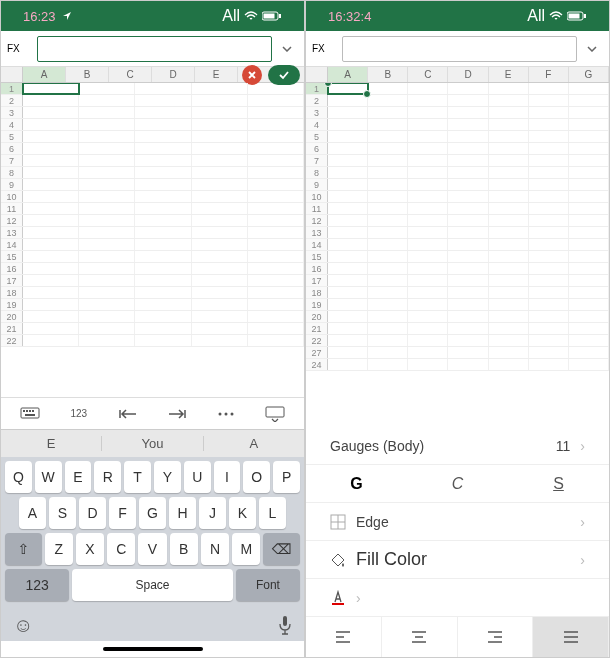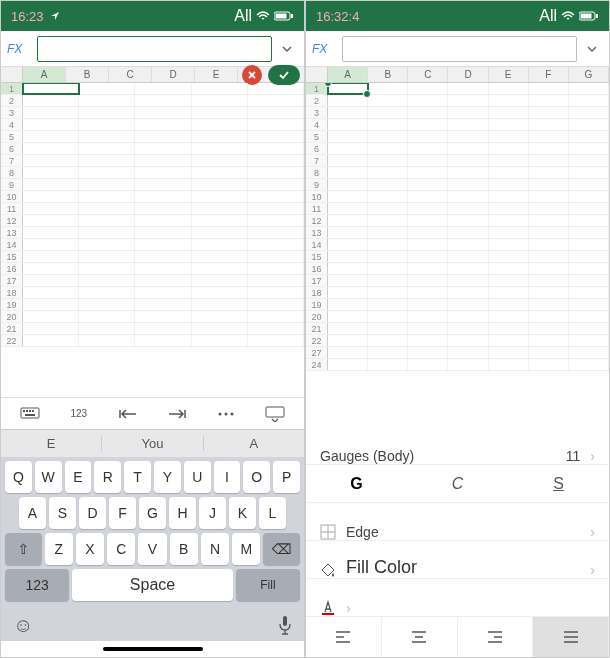--- a/index.html
+++ b/index.html
@@ -1,25 +1,25 @@
 <!DOCTYPE html>
 <html><head>
   <meta charset="utf-8">
   <style>
     * { box-sizing: border-box; margin: 0; padding: 0; }
     body { font-family: -apple-system, Helvetica, Arial, sans-serif; background: #fff; width: 610px; height: 658px; display: flex; }
     .screen { height: 658px; border: 1px solid #ccc; display: flex; flex-direction: column; background: #fff; position: relative; }
     .screen-left { width: 305px; }
     .screen-right { width: 305px; }
-    .status-bar { height: 30px; background: #217346; color: #fff; display: flex; align-items: center; padding: 0 10px; font-size: 13px; justify-content: space-between; }
+    .status-bar { height: 30px; background: #217346; color: #fff; display: flex; align-items: center; padding: 0 22px; font-size: 13px; justify-content: space-between; }
     .status-left { display: flex; align-items: center; gap: 6px; }
     .time-pink { color: #f8a8c4; font-weight: 500; }
     .status-right { display: flex; align-items: center; gap: 4px; font-size: 16px; }
     .formula-bar { height: 36px; display: flex; align-items: center; padding: 4px 6px; gap: 4px; border-bottom: 1px solid #ddd; background: #fff; }
-    .fx-label { color: #3b82f6; font-size: 12px; font-style: italic; width: 26px; }
+    .fx-label { color: #000000; font-size: 10px; width: 26px; }
     .formula-input { flex: 1; height: 26px; border: 1px solid #bbb; border-radius: 2px; padding: 0 6px; font-size: 13px; outline: none; }
     .formula-input.green { border-color: #217346; }
     .dropdown-btn { width: 22px; height: 26px; display: flex; align-items: center; justify-content: center; color: #666; }
     .grid-header-row { display: flex; height: 16px; background: #f0f0f0; border-bottom: 1px solid #ccc; }
     .corner { width: 22px; border-right: 1px solid #ccc; background: #f0f0f0; }
     .col-header { flex: 1; text-align: center; font-size: 10px; color: #666; border-right: 1px solid #ddd; background: #f0f0f0; line-height: 16px; }
     .col-header.active { background: #d4e8d4; }
     .action-btns { display: flex; align-items: center; gap: 6px; padding: 0 4px; }
     .btn-circle { width: 20px; height: 20px; border-radius: 50%; display: flex; align-items: center; justify-content: center; color: #fff; }
     .btn-cancel { background: #d64937; }
@@ -33,29 +33,29 @@
     .sel-handle { position: absolute; width: 8px; height: 8px; background: #217346; border-radius: 50%; border: 1px solid #fff; }
     .kb-toolbar { height: 32px; background: #fff; border-top: 1px solid #ddd; display: flex; align-items: center; justify-content: space-around; padding: 0 4px; }
     .kb-tool { width: 32px; height: 24px; display: flex; align-items: center; justify-content: center; color: #444; font-size: 16px; }
     .kb-suggest { height: 28px; background: #e8e8e8; display: flex; align-items: center; border-top: 1px solid #ccc; }
     .suggest-item { flex: 1; text-align: center; font-size: 13px; color: #555; border-right: 1px solid #ccc; }
     .suggest-item:last-child { border: none; }
     .keyboard { background: #d1d5db; padding: 4px; }
     .kb-row { display: flex; gap: 3px; margin-bottom: 4px; justify-content: center; }
     .key { background: #fff; border-radius: 4px; height: 32px; flex: 1; display: flex; align-items: center; justify-content: center; font-size: 14px; color: #333; box-shadow: 0 1px 1px rgba(0,0,0,0.2); }
     .key-fn { background: #a8adb5; color: #333; }
-    .key-space { flex: 3; font-size: 16px; }
+    .key-space { flex: 3; font-size: 12px; }
     .key-send { flex: 1.2; background: #a8adb5; font-size: 12px; }
     .kb-bottom { height: 32px; display: flex; align-items: center; justify-content: space-between; padding: 0 12px; background: #d1d5db; }
     .home-indicator { height: 16px; display: flex; align-items: center; justify-content: center; }
     .home-bar { width: 100px; height: 4px; background: #000; border-radius: 2px; }
     .panel-header { height: 36px; display: flex; align-items: center; padding: 0 10px; border-top: 1px solid #ddd; gap: 10px; }
     .panel-title { color: #217346; font-size: 15px; flex: 1; }
     .panel-icon { color: #217346; font-size: 18px; padding: 0 6px; }
-    .panel-row { height: 38px; display: flex; align-items: flex-end; padding: 0 14px; border-bottom: 1px solid #eee; font-size: 14px; color: #444; gap: 10px; }
+    .panel-row { height: 38px; display: flex; align-items: center; padding: 0 24px; border-bottom: 1px solid #eee; font-size: 14px; color: #444; gap: 10px; }
     .panel-row .label { flex: 1; }
     .chev-right { color: #bbb; }
     .format-row { height: 38px; display: flex; border-bottom: 1px solid #eee; }
     .format-btn { flex: 1; display: flex; align-items: center; justify-content: center; font-size: 16px; color: #555; }
     .format-btn.bold { font-weight: 800; color: #000; }
     .format-btn.under { text-decoration: underline; }
     .align-row { height: 40px; display: flex; }
     .align-btn { flex: 1; display: flex; align-items: center; justify-content: center; border-right: 1px solid #eee; }
     .align-btn.active { background: #e0e0e0; }
     svg { display: block; }
@@ -370,21 +370,21 @@
         <div class="key">C</div>
         <div class="key">V</div>
         <div class="key">B</div>
         <div class="key">N</div>
         <div class="key">M</div>
         <div class="key key-fn" style="flex: 1.3 1 0%;">⌫</div>
       </div>
     <div class="kb-row">
       <div class="key key-fn" style="flex:1.2">123</div>
       <div class="key key-space">Space</div>
-      <div class="key key-send">Fill</div>
+      <div class="key key-send">Font</div>
     </div>
   </div>
   <div class="kb-bottom">
     <span style="font-size:20px;color:#555">☺</span>
     <span>
       <svg width="14" height="20" viewBox="0 0 14 20">
           <rect x="5" y="1" width="4" height="10" rx="2" fill="#555"></rect>
           <path d="M2 9 Q2 15 7 15 Q12 15 12 9 M7 15 L7 19 M4 19 L10 19" stroke="#555" fill="none" stroke-width="1.3"></path>
         </svg>
     </span>

